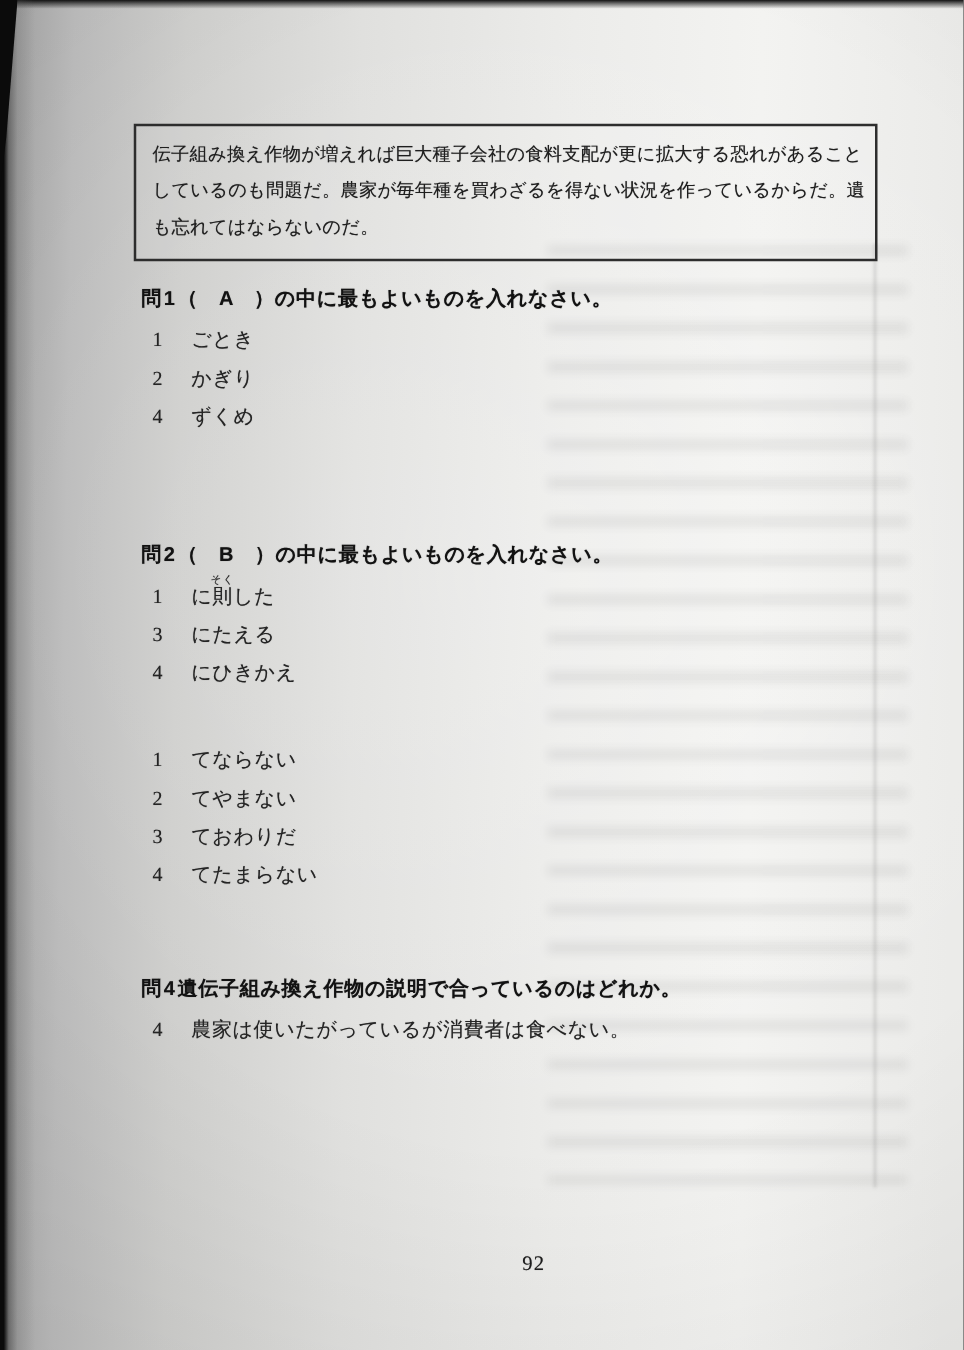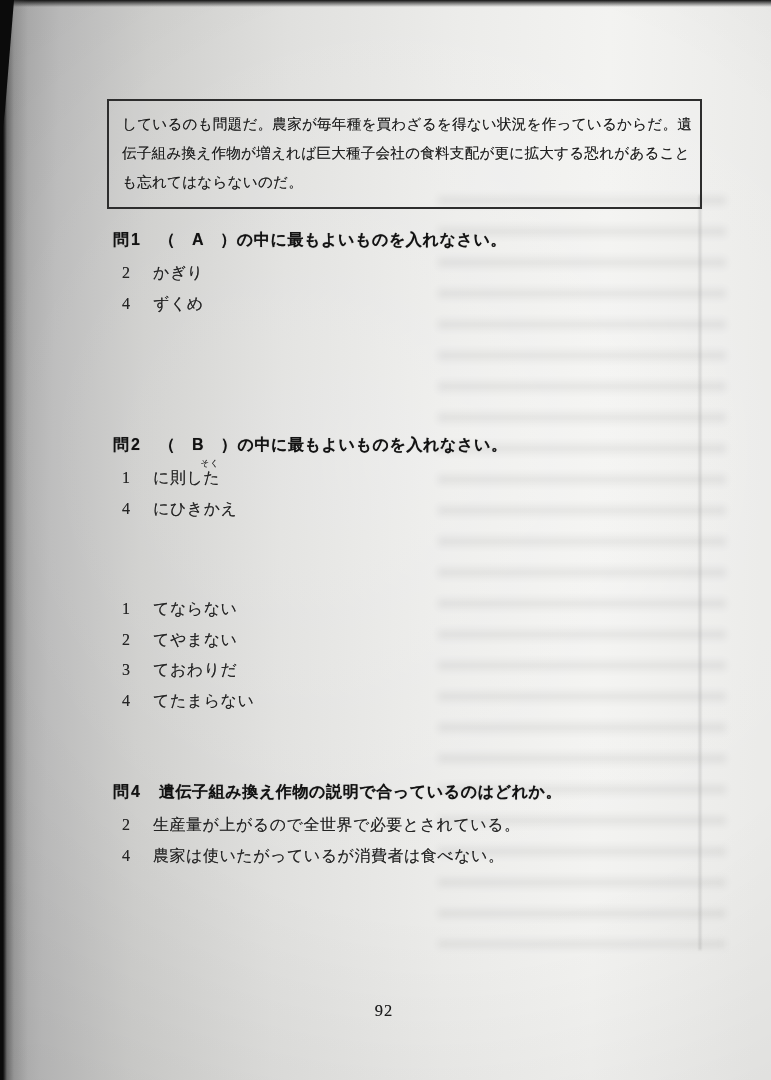--- a/index.html
+++ b/index.html
@@ -56,77 +56,82 @@
   }
   
   .question { position: absolute; left: 113px; }
   .q-title {
     height: 33px;
     font-family: "Liberation Sans", "DejaVu Sans", sans-serif;
     font-weight: bold; font-size: 16px; line-height: 22px;
     color: #121212; letter-spacing: 0.6px; white-space: nowrap;
     text-shadow: 0 0 0.7px rgba(20,20,20,0.5);
   }
-  .q-num { display: inline-block; margin-right: 17px; letter-spacing: 2px; }
+  .q-num { display: inline-block; letter-spacing: 2px; }
   .opt {
     height: 30.6px; margin-left: 9px;
     font-size: 16px; line-height: 22px; color: #242424;
     letter-spacing: 0.5px; white-space: nowrap;
     text-shadow: 0 0 0.6px rgba(30,30,30,0.5);
   }
   .opt-num { display: inline-block; width: 31px; }
   .rb-wrap { position: relative; display: inline-block; }
   .furi {
     position: absolute; top: -8.5px; left: 50%; transform: translateX(-50%);
     font-size: 8.5px; line-height: 9px; letter-spacing: 1px; color: #2a2a2a;
     white-space: nowrap;
-    margin-left: 32px;
   }
   .page-number {
-    position: absolute; top: 1001px; left: 356px; width: 56px;
+    position: absolute; top: 1001px; left: 399px; width: 56px;
     text-align: center; font-size: 16.5px; color: #1c1c1c;
     letter-spacing: 1px;
     text-shadow: 0 0 0.6px rgba(30,30,30,0.5);
   }
 </style>
 </head>
 <body>
 
 <div class="photo">
 
   <div class="bleed"></div>
   <div class="bleed-vline"></div>
   <div class="edge-top"></div>
   <div class="edge-left"></div>
   <div class="corner-wedge"></div>
 
   <div class="passage-box">
+    <div class="box-line">伝子組み換え作物が増えれば巨大種子会社の食料支配が更に拡大する恐れがあること</div>
     <div class="box-line">しているのも問題だ。農家が毎年種を買わざるを得ない状況を作っているからだ。遺</div>
-    <div class="box-line">伝子組み換え作物が増えれば巨大種子会社の食料支配が更に拡大する恐れがあること</div>
     <div class="box-line">も忘れてはならないのだ。</div>
   </div>
 
   <section class="question" style="top:229px">
     <div class="q-title">
       <span class="q-num">問1</span><span>（　A　）の中に最もよいものを入れなさい。</span>
+    </div>
+    <div class="opt">
+      <span class="opt-num">1</span><span>ごとき</span>
     </div>
     <div class="opt">
       <span class="opt-num">2</span><span>かぎり</span>
     </div>
     <div class="opt">
       <span class="opt-num">4</span><span>ずくめ</span>
     </div>
   </section>
 
   <section class="question" style="top:434px">
     <div class="q-title">
       <span class="q-num">問2</span><span>（　B　）の中に最もよいものを入れなさい。</span>
     </div>
     <div class="opt">
       <span class="opt-num">1</span><span><span>に</span><span class="rb-wrap"><span class="furi">そく</span><span>則</span></span><span>した</span></span>
+    </div>
+    <div class="opt">
+      <span class="opt-num">3</span><span>にたえる</span>
     </div>
     <div class="opt">
       <span class="opt-num">4</span><span>にひきかえ</span>
     </div>
   </section>
 
   <section class="question" style="top:598px">
     <div class="opt">
       <span class="opt-num">1</span><span>てならない</span>
     </div>
@@ -139,22 +144,19 @@
     <div class="opt">
       <span class="opt-num">4</span><span>てたまらない</span>
     </div>
   </section>
 
   <section class="question" style="top:781px">
     <div class="q-title">
       <span class="q-num">問4</span><span>遺伝子組み換え作物の説明で合っているのはどれか。</span>
     </div>
     <div class="opt">
-      <span class="opt-num">2</span><span>生産量が上がるので全世界で必要とされている。</span>
-    </div>
-    <div class="opt">
       <span class="opt-num">4</span><span>農家は使いたがっているが消費者は食べない。</span>
     </div>
   </section>
 
   <div class="page-number">92</div>
 
 </div>
 
 </body></html>

